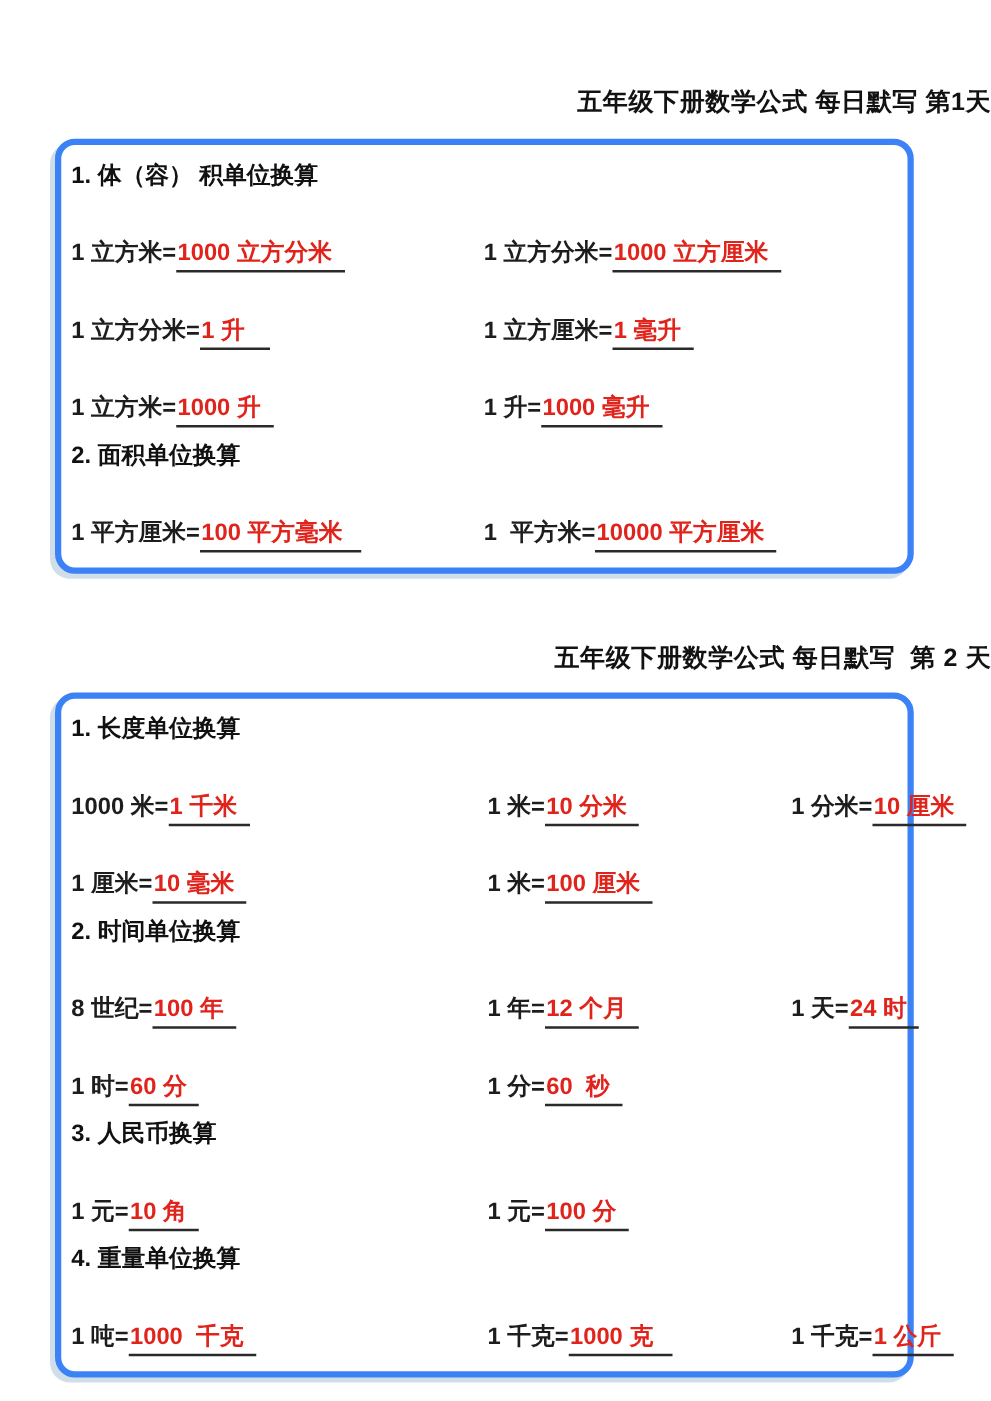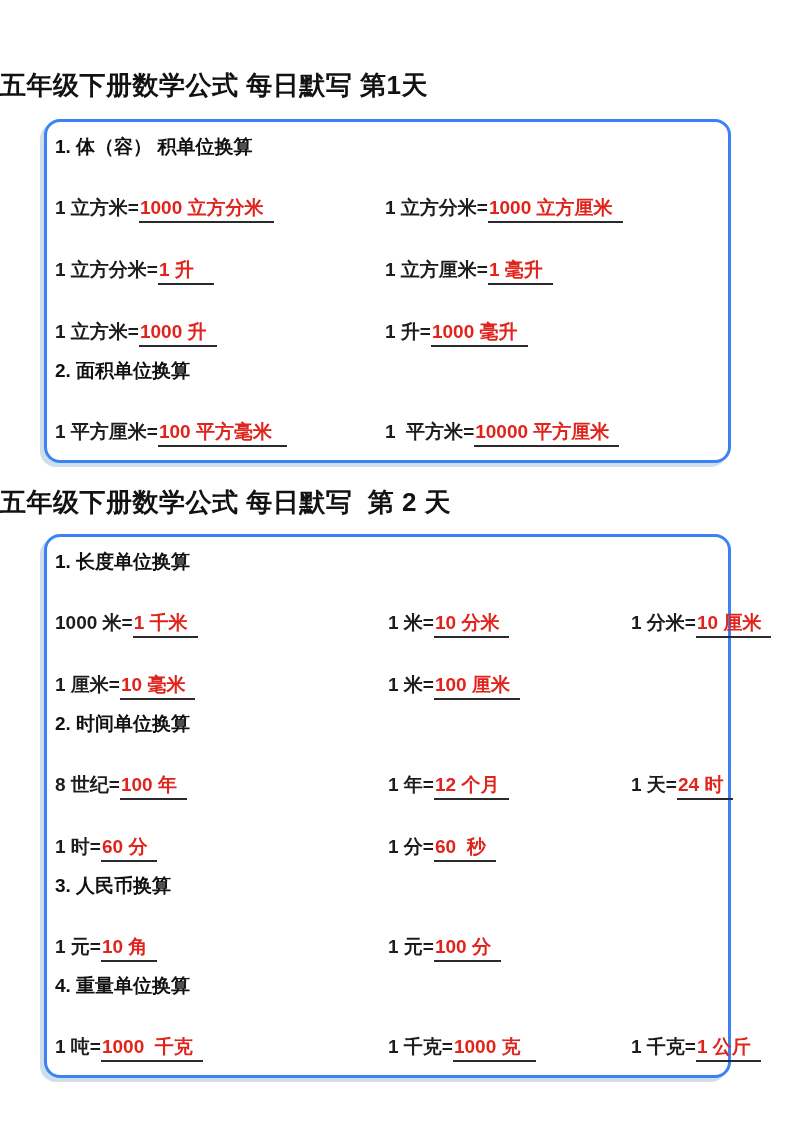--- a/index.html
+++ b/index.html
@@ -5,34 +5,34 @@
   html, body { margin:0; padding:0; }
   body {
     width:793px; height:1121px;
     background:#ffffff;
     font-family:"Liberation Sans", "DejaVu Sans", sans-serif;
     font-weight:bold;
     overflow:hidden;
   }
   .title {
     margin:0;
-    text-align:left;
-    font-size:26px;
+    text-align:right;
+    font-size:20px;
     letter-spacing:0.5px;
     color:#121212;
     white-space:pre;
   }
   .title-1 { padding-top:68px; }
-  .title-2 { padding-top:22px; }
+  .title-2 { padding-top:54px; }
   .card {
     box-sizing:border-box;
     width:687px;
     margin:16px 0 0 44px;
     background:#ffffff;
-    border:3px solid #3b82f6;
+    border:5px solid #3b82f6;
     border-radius:16px;
     box-shadow:-4px 4px 0 rgba(168,195,214,0.55);
     padding:6px 4px 8px 8px;
   }
   .card-2 { margin-top:14px; }
   .heading {
     height:38px; line-height:38px;
     font-size:19px;
     color:#111111;
     white-space:pre;

